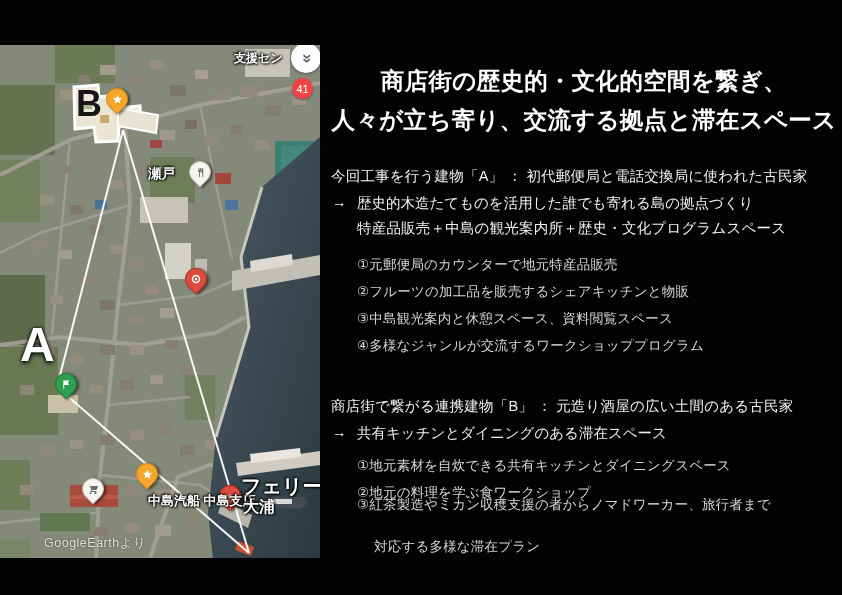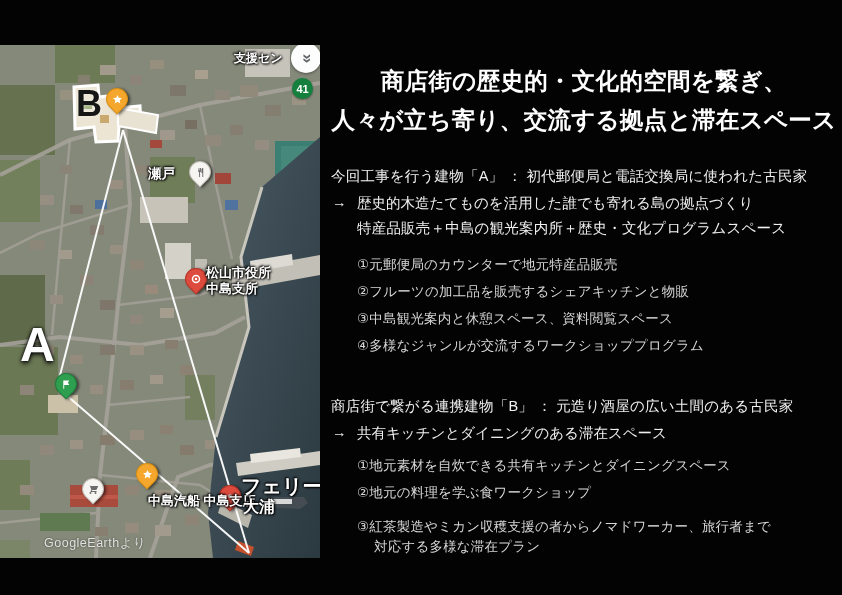--- a/index.html
+++ b/index.html
@@ -22,21 +22,21 @@
   .gpin { position:absolute; width:22px; height:22px; border-radius:50% 50% 50% 0;
     transform:rotate(-45deg); box-shadow:1px 2px 3px rgba(0,0,0,.55); }
   .gpin .ic { position:absolute; inset:0; display:flex; align-items:center; justify-content:center;
     transform:rotate(45deg); }
   .pin-star   { background:#f4a72c; border:1px solid #d98f14; }
   .pin-poi    { background:#f7f5f2; border:1px solid #bdb9b2; }
   .pin-red    { background:#dd4b3e; border:1px solid #b63327; }
   .pin-green  { background:#2e9e4f; border:1px solid #1f7f3b; }
 
   .badge41 { position:absolute; left:292px; top:33px; width:21px; height:21px; border-radius:50%;
-    background:#15803d; color:#fff; font-size:11px; font-weight:bold; display:flex;
+    background:#ef4444; color:#fff; font-size:11px; font-weight:normal; display:flex;
     align-items:center; justify-content:center; box-shadow:0 1px 2px rgba(0,0,0,.4); }
   .collapse-btn { position:absolute; left:291px; top:-2px; width:30px; height:30px; border-radius:50%;
     background:#fdfdfd; box-shadow:0 1px 3px rgba(0,0,0,.4); display:flex; align-items:center; justify-content:center; }
   .collapse-btn span { display:block; transform:rotate(-90deg); color:#5f6368; font-size:17px; font-weight:bold; line-height:1; }
 
   .city-text { position:absolute; left:206px; top:220px; font-size:13px; line-height:16px; }
   .watermark { position:absolute; left:44px; top:490px; font-size:12.5px; color:rgba(255,255,255,.82);
     font-weight:normal; text-shadow:0 0 2px rgba(0,0,0,.6); letter-spacing:.5px; }
 
   
@@ -243,24 +243,20 @@
     </div>
     <div class="gpin pin-red" style="left:219px;top:440px;">
       <span class="ic">
           <svg viewBox="0 0 24 24" width="10" height="10">
             <circle cx="12" cy="12" r="4.5" fill="#fff"></circle>
           </svg>
         </span>
     </div>
 
     <div class="maplabel" style="left:148px;top:120px;font-size:13.5px;">瀬戸</div>
-    <div class="city-text maplabel">
-      <div>松山市役所</div>
-      <div>中島支所</div>
-    </div>
     <div class="maplabel" style="left:120px;top:447px;font-size:13px;padding-left:28px;">中島汽船 中島支店</div>
     <div class="maplabel" style="left:241px;top:428px;font-size:20px;">フェリー港</div>
     <div class="maplabel" style="left:243px;top:452px;font-size:16px;">大浦</div>
     <div class="watermark">GoogleEarthより</div>
   </div>
 
   <div class="title">
     <div>商店街の歴史的・文化的空間を繋ぎ、</div>
     <div>人々が立ち寄り、交流する拠点と滞在スペース</div>
   </div>
@@ -280,17 +276,17 @@
     <div class="bullet" style="left:27px;top:337px;">④多様なジャンルが交流するワークショッププログラム</div>
 
     <div class="tline" style="left:1px;top:397px;">商店街で繋がる連携建物「B」 ： 元造り酒屋の広い土間のある古民家</div>
     <div class="lead" style="left:2px;top:424px;">
       <span class="arrow">→</span>
       <span>共有キッチンとダイニングのある滞在スペース</span>
     </div>
 
     <div class="bullet" style="left:27px;top:457px;">①地元素材を自炊できる共有キッチンとダイニングスペース</div>
     <div class="bullet" style="left:27px;top:484px;">②地元の料理を学ぶ食ワークショップ</div>
-    <div class="bullet" style="left:27px;top:518px;text-align:right;">③紅茶製造やミカン収穫支援の者からノマドワーカー、旅行者まで</div>
+    <div class="bullet" style="left:27px;top:496px;text-align:right;">③紅茶製造やミカン収穫支援の者からノマドワーカー、旅行者まで</div>
     <div class="bullet" style="left:44px;top:538px;">対応する多様な滞在プラン</div>
   </div>
 
 </div>
 
 </body></html>

